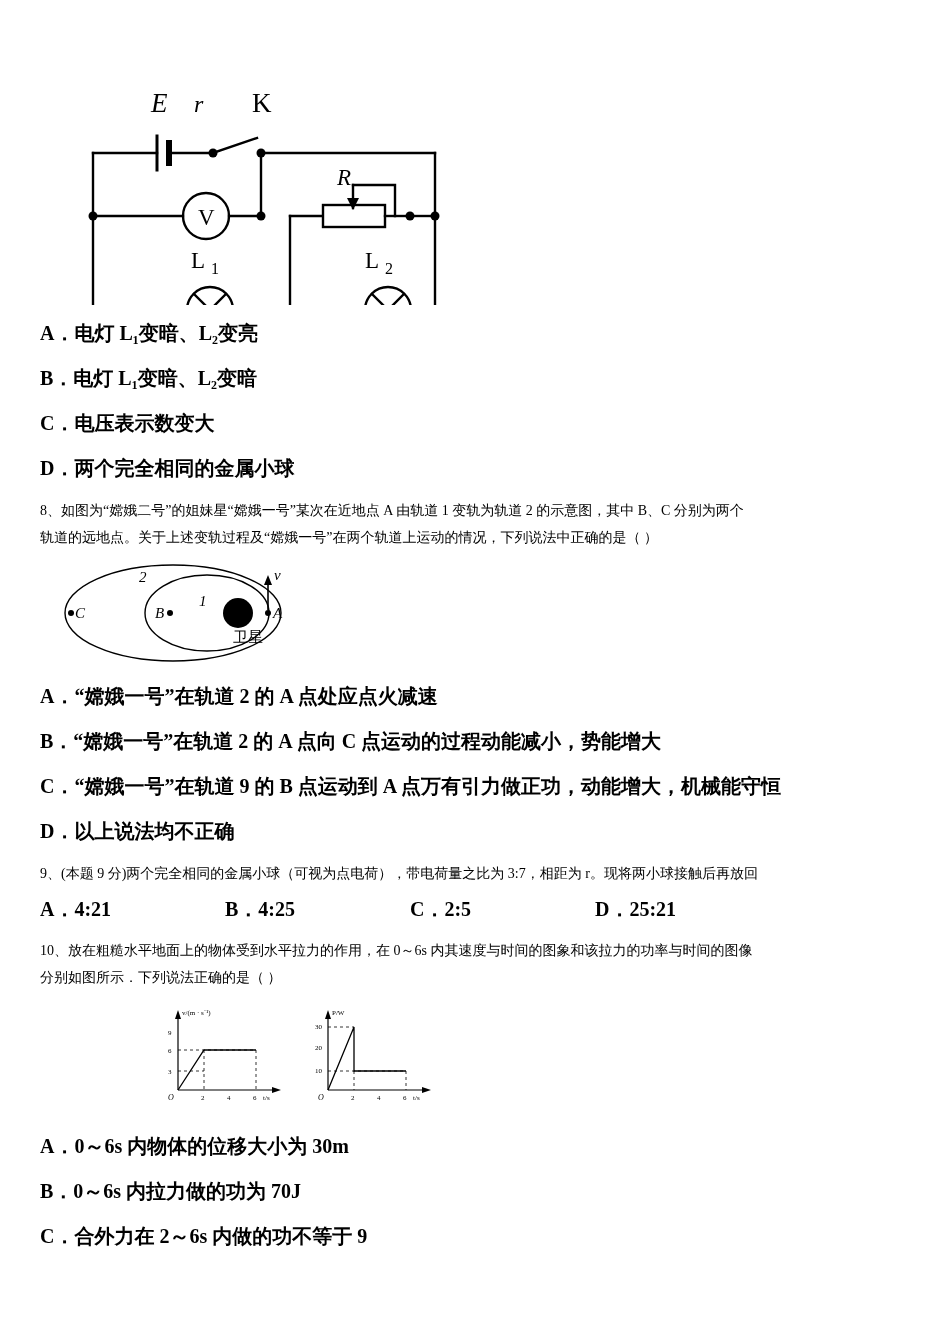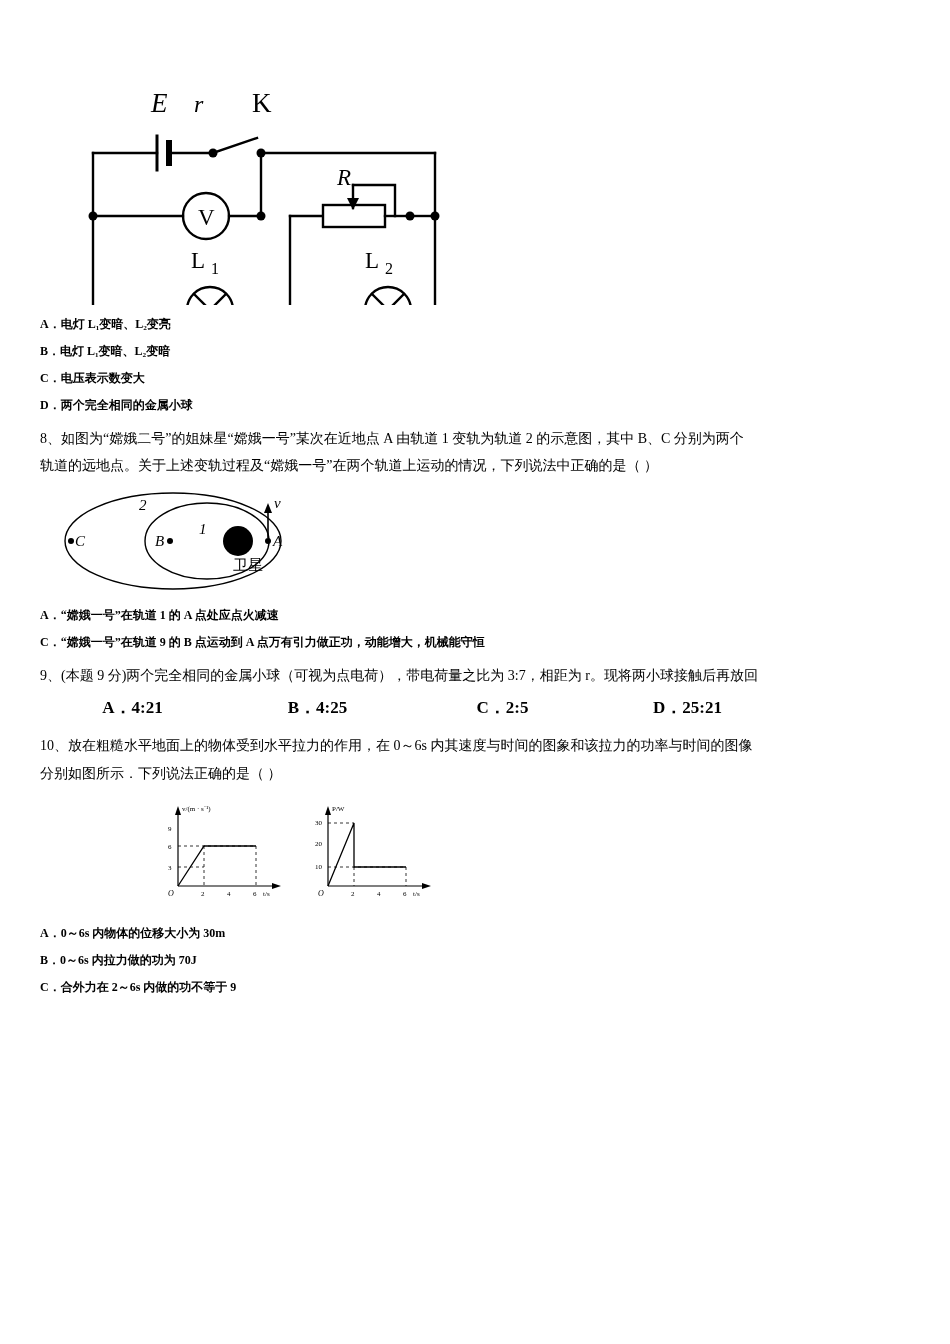--- a/index.html
+++ b/index.html
@@ -30,31 +30,30 @@
   }
 
   
   .qline {
     font-size: 14px;
     line-height: 1.95;
     text-align: justify;
     font-family: "Liberation Serif", serif;
   }
   .optline {
-    font-size: 12px;
+    font-size: 20px;
     line-height: 2.25;
     font-family: "Liberation Serif", serif;
     font-weight: bold;
   }
   .opt-row {
     display: flex;
-    font-size: 17px;
+    font-size: 20px;
     line-height: 2.2;
     font-weight: bold;
-    text-align: center;
   }
   .opt-row > span { display: inline-block; }
 
   
   .fig-circuit {
     position: relative;
     width: 430px;
     height: 265px;
     margin-left: 25px;
   }
@@ -184,22 +183,24 @@
           <text x="20" y="60" font-style="italic">C</text>
           <text x="100" y="60" font-style="italic">B</text>
           <text x="218" y="60" font-style="italic">A</text>
           <text x="219" y="22" font-style="italic">v</text>
           <text x="178" y="84" font-size="15">卫星</text>
         </g>
       </svg>
     </div>
 
     <div class="spacer-sm"></div>
-    <div class="optline">A．“嫦娥一号”在轨道 1 的 A 点处应点火减速</div>
+    <div class="optline">A．“嫦娥一号”在轨道 2 的 A 点处应点火减速</div>
+    <div class="optline">B．“嫦娥一号”在轨道 2 的 A 点向 C 点运动的过程动能减小，势能增大</div>
     <div class="optline">C．“嫦娥一号”在轨道 9 的 B 点运动到 A 点万有引力做正功，动能增大，机械能守恒</div>
+    <div class="optline">D．以上说法均不正确</div>
 
     <div class="spacer-sm"></div>
     <div class="qline">9、(本题 9 分)两个完全相同的金属小球（可视为点电荷），带电荷量之比为 3:7，相距为 r。现将两小球接触后再放回</div>
     <div class="opt-row">
       <span style="width:185px">A．4:21</span>
       <span style="width:185px">B．4:25</span>
       <span style="width:185px">C．2:5</span>
       <span style="width:185px">D．25:21</span>
     </div>
 

